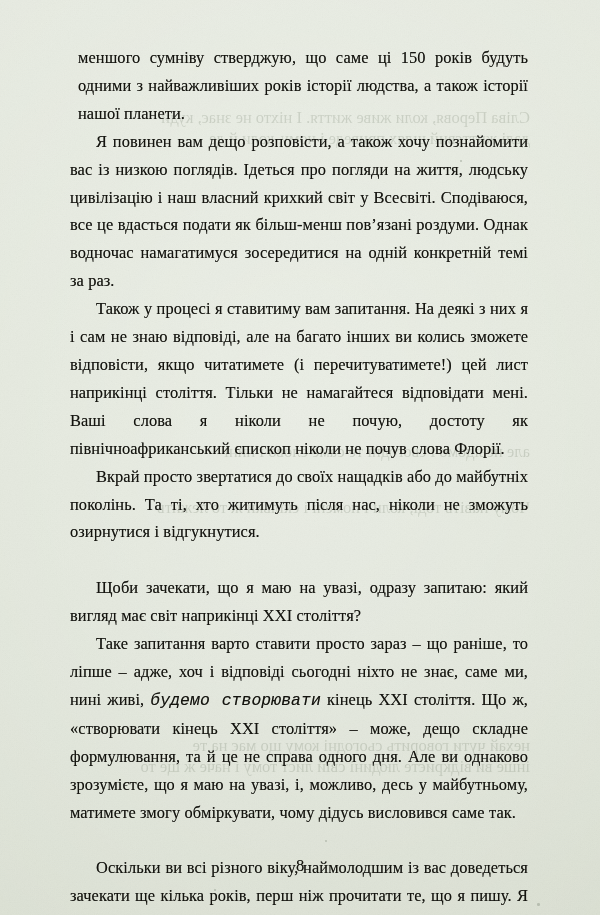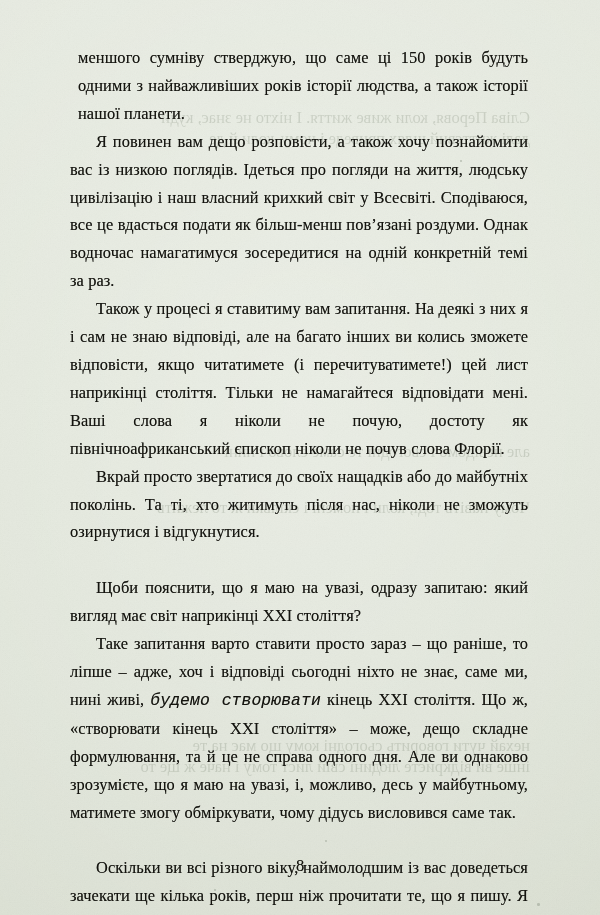--- a/index.html
+++ b/index.html
@@ -144,21 +144,21 @@
     <div class="bleed-block" style="top:732px">нехай чути говорить сьогодні кому що має на те</div>
     <div class="bleed-block" style="top:753px">інше ви відкриєте людині свій лист тому і наче ж ще то</div>
   </div>
 
   <div id="text-column">
       <p class="para no-indent"><span>меншого сумніву стверджую, що саме ці 150 років будуть одними з найважливіших років історії людства, а також історії нашої планети.</span></p>
       <p class="para"><span>Я повинен вам дещо розповісти, а також хочу познайомити вас із низкою поглядів. Ідеться про погляди на життя, людську цивілізацію і наш власний крихкий світ у Всесвіті. Сподіваюся, все це вдасться подати як більш-менш пов’язані роздуми. Однак водночас намагатимуся зосередитися на одній конкретній темі за раз.</span></p>
       <p class="para"><span>Також у процесі я ставитиму вам запитання. На деякі з них я і сам не знаю відповіді, але на багато інших ви колись зможете відповісти, якщо читатимете (і перечитуватимете!) цей лист наприкінці століття. Тільки не намагайтеся відповідати мені. Ваші слова я ніколи не почую, достоту як північноафриканський єпископ ніколи не почув слова Флорії.</span></p>
       <p class="para"><span>Вкрай просто звертатися до своїх нащадків або до майбутніх поколінь. Та ті, хто житимуть після нас, ніколи не зможуть озирнутися і відгукнутися.</span></p>
       <div class="block-gap"></div>
-      <p class="para"><span>Щоби пояснити, що я маю на увазі, одразу запитаю: який вигляд має світ наприкінці XXI століття?</span></p>
+      <p class="para"><span>Щоби зачекати, що я маю на увазі, одразу запитаю: який вигляд має світ наприкінці XXI століття?</span></p>
       <p class="para"><span>Таке запитання варто ставити просто зараз – що раніше, то ліпше – адже, хоч і відповіді сьогодні ніхто не знає, саме ми, нині живі, </span><em>будемо створювати</em><span> кінець XXI століття. Що ж, «створювати кінець XXI століття» – може, дещо складне формулювання, та й це не справа одного дня. Але ви однаково зрозумієте, що я маю на увазі, і, можливо, десь у майбутньому, матимете змогу обміркувати, чому дідусь висловився саме так.</span></p>
       <div class="block-gap"></div>
       <p class="para"><span>Оскільки ви всі різного віку, наймолодшим із вас доведеться зачекати ще кілька років, перш ніж прочитати те, що я пишу. Я звертаюся до моїх дорослих онуків, кому</span></p>
     </div>
 
   <div id="folio">8</div>
 
   <div class="speck" style="left:325px; top:840px; width:2px;  height:2px;"></div>
   <div class="speck" style="left:537px; top:903px; width:2.5px;height:2.5px;"></div>
   <div class="speck" style="left:214px; top:889px; width:1.6px;height:1.6px;"></div>

